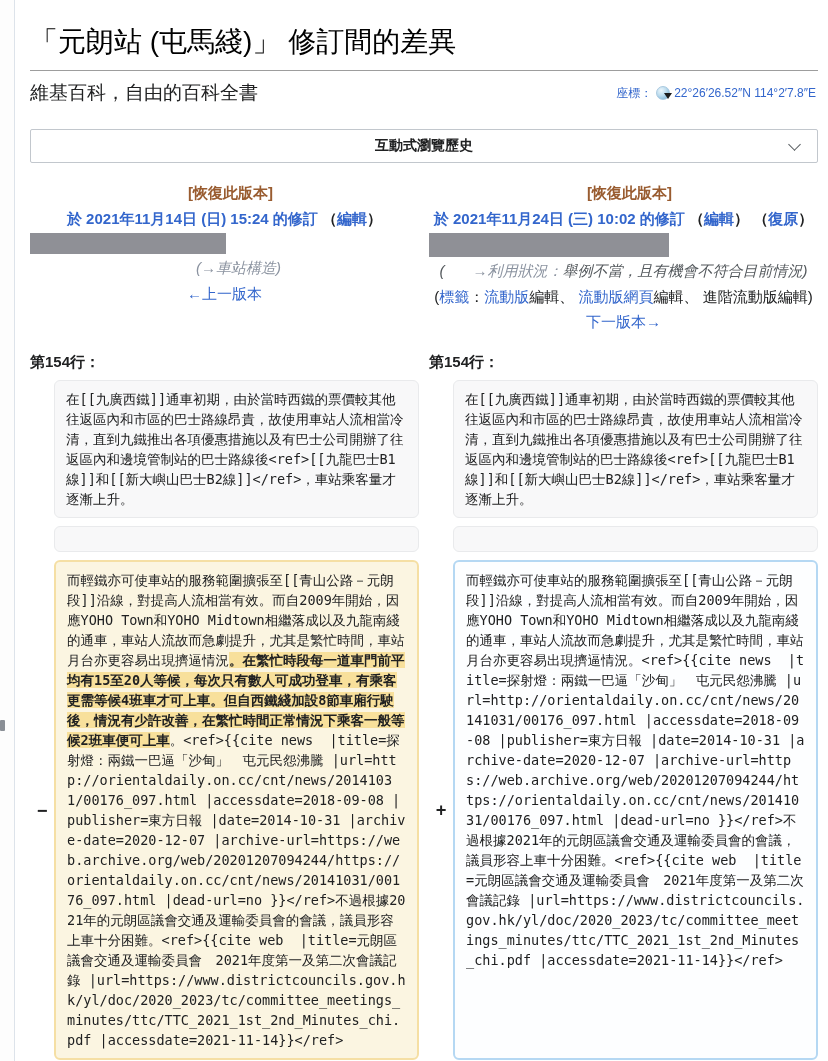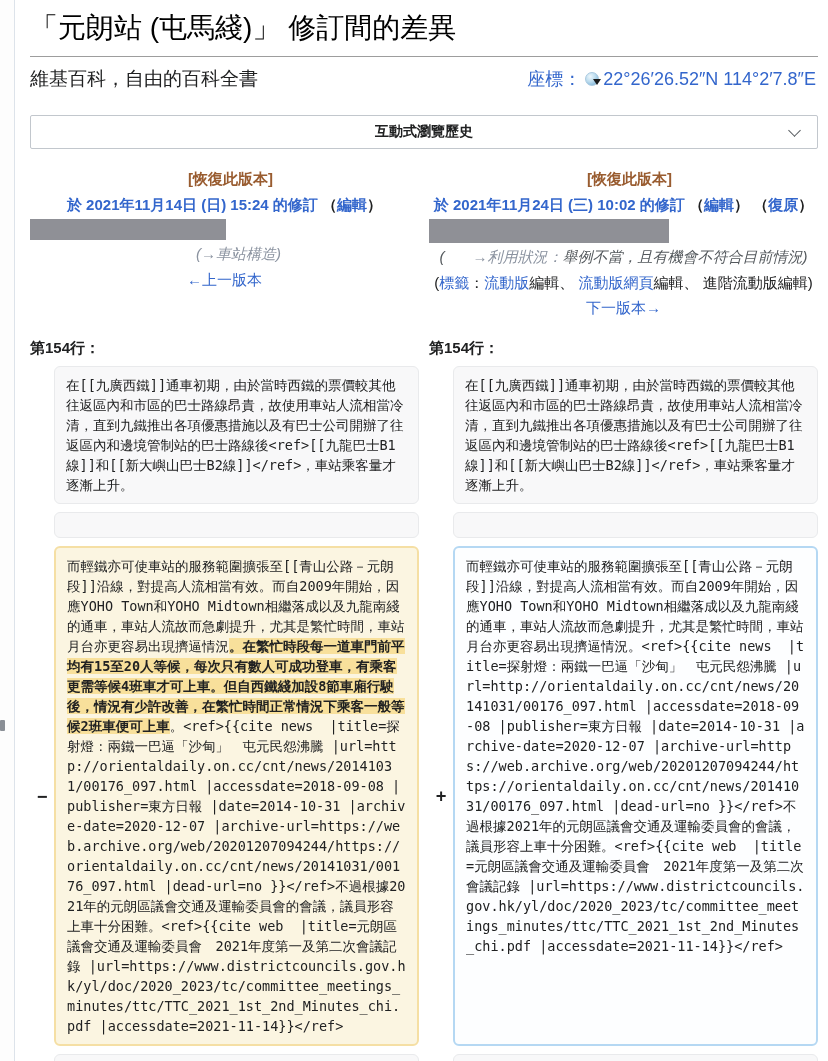--- a/index.html
+++ b/index.html
@@ -5,25 +5,25 @@
   html,body{margin:0;padding:0;overflow:hidden;}
   body{
     width:828px;height:1061px;background:#fff;position:relative;
     font-family:"Liberation Sans","DejaVu Sans",sans-serif;color:#202122;
   }
   .left-rail{position:absolute;left:0;top:0;width:14px;height:1061px;
     background:#fdfdfd;border-right:1px solid #dde3ea;}
   .content{position:absolute;left:15px;top:0;width:803px;padding-left:15px;box-sizing:border-box;}
 
   
-  .page-title{font-size:28px;font-weight:400;margin:9px 0 0;color:#000;}
+  .page-title{font-size:28px;font-weight:400;margin:23px 0 0;color:#000;}
   .title-rule{border:none;border-top:1px solid #9d9d9d;margin:9px 0 0;}
   .subhead{display:flex;justify-content:space-between;align-items:center;margin-top:9px;padding-right:2px;}
   .site-sub{font-size:19px;color:#202122;}
-  .coords{font-size:18px;color:#3366cc;display:flex;align-items:center;gap:4px;cursor:pointer;text-align:right;}
+  .coords{font-size:12px;color:#3366cc;display:flex;align-items:center;gap:4px;cursor:pointer;text-align:right;}
   .globe{width:14px;height:14px;border-radius:50%;position:relative;flex:0 0 auto;
     background:radial-gradient(circle at 35% 30%,#eef7fc 0%,#bcdcee 45%,#8fbedd 75%,#79aed2 100%);
     border:1px solid #a9c9e0;box-sizing:border-box;}
   .globe::after{content:"";position:absolute;right:-3px;bottom:-4px;
     border:4px solid transparent;border-top:6px solid #1b1b1b;}
 
   
   .slider-bar{margin-top:23px;height:32px;border:1px solid #c2c7cd;border-radius:2px;
     display:flex;align-items:center;justify-content:center;position:relative;
     font-size:14px;font-weight:700;cursor:pointer;background:#fff;}

